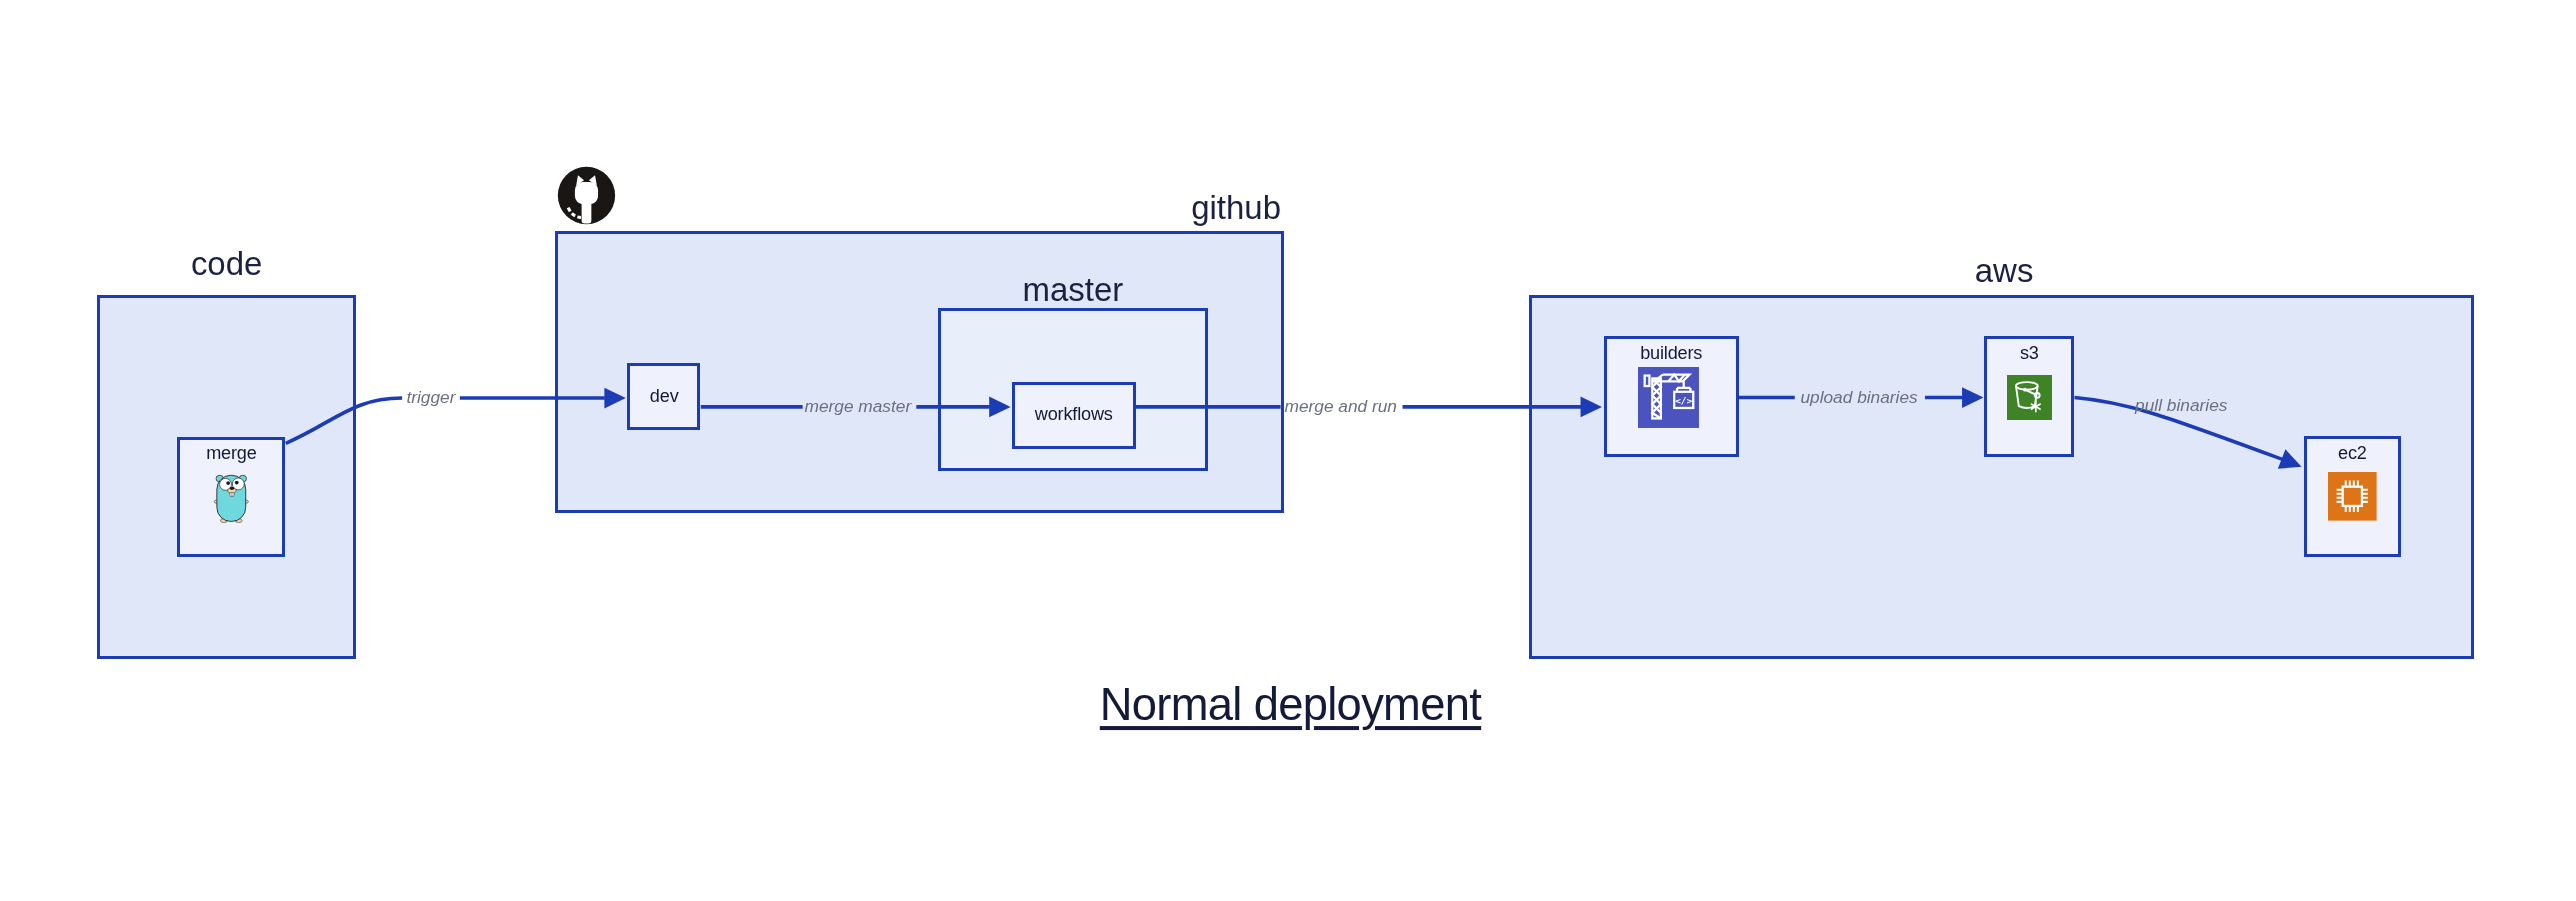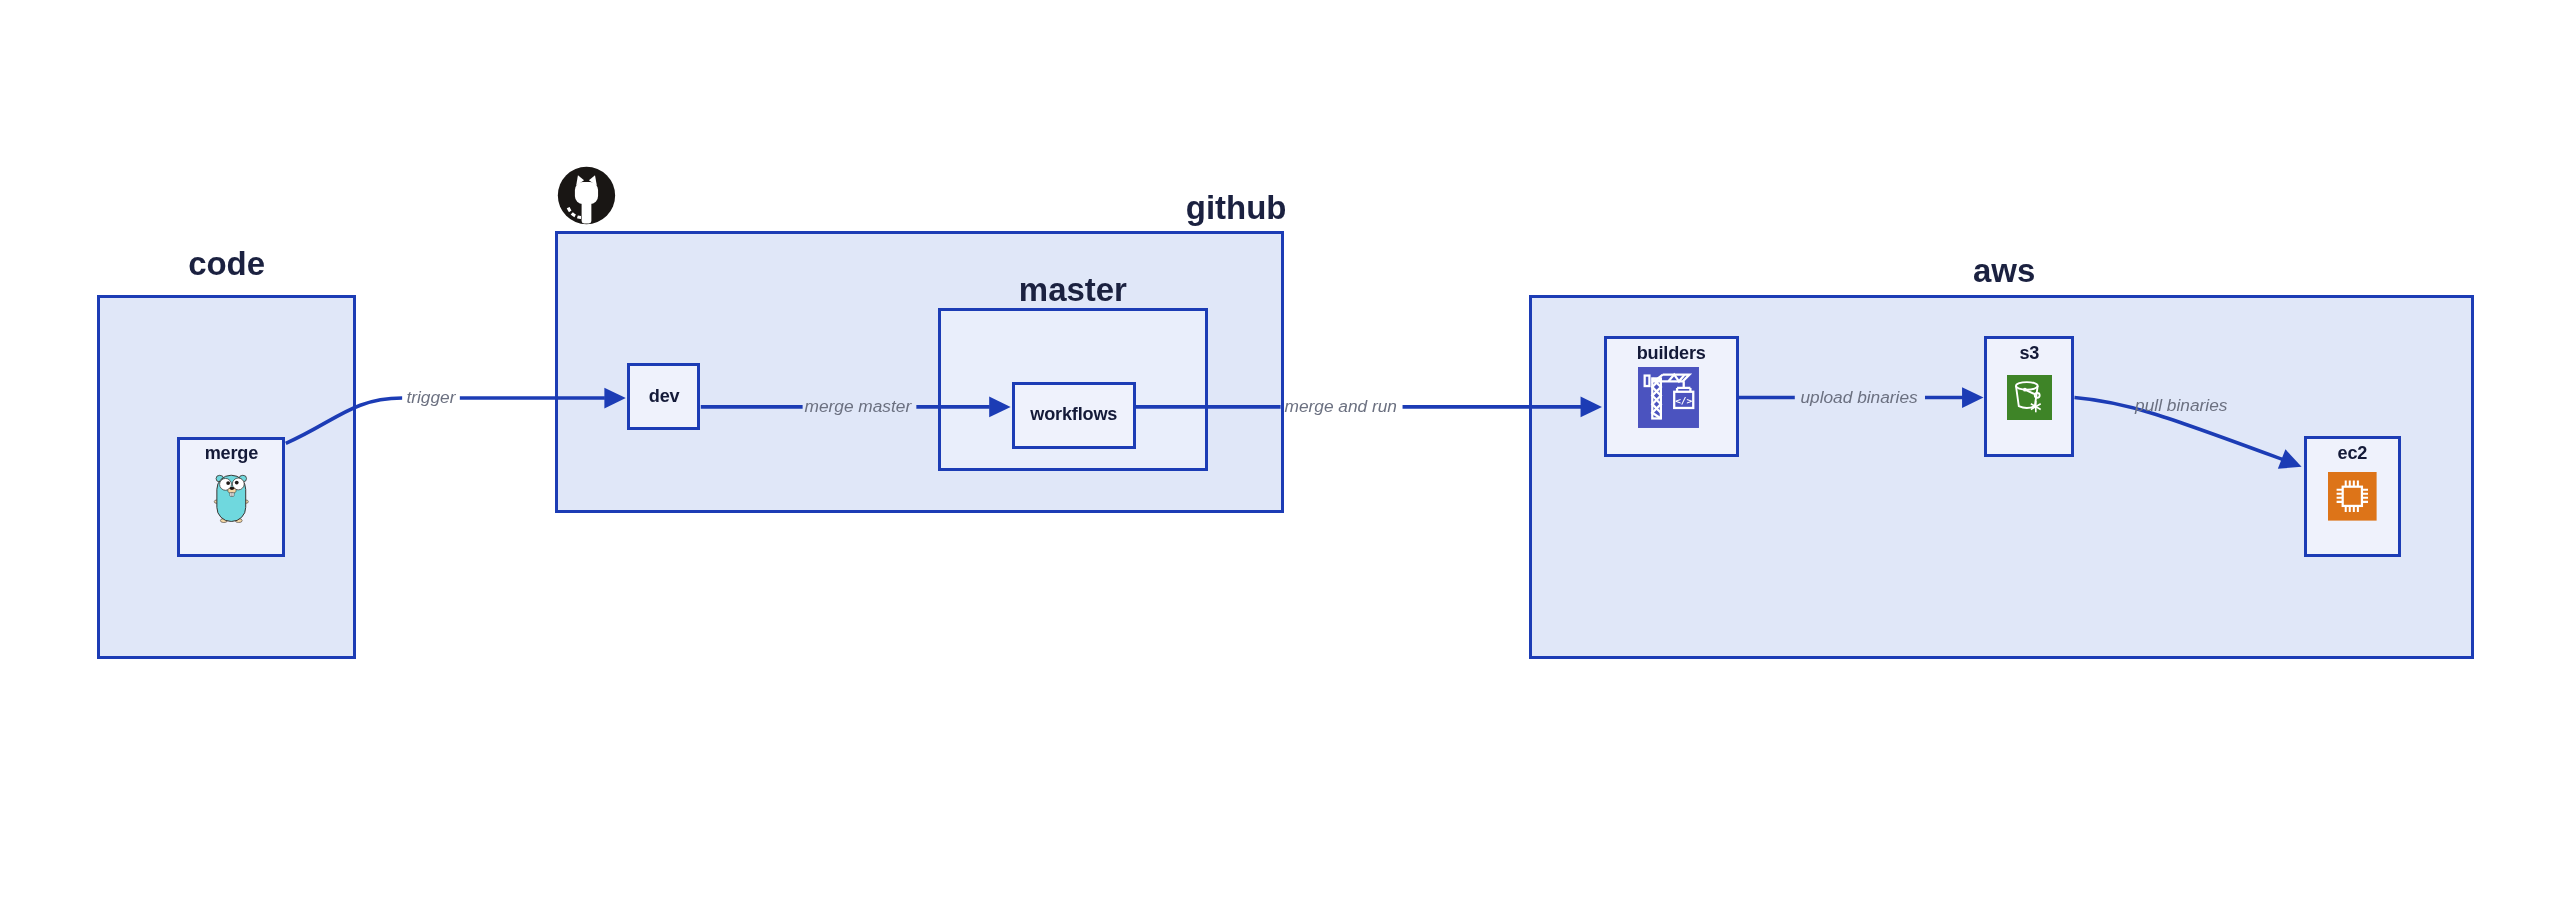--- a/index.html
+++ b/index.html
@@ -30,22 +30,22 @@
   .icon{z-index:6;}
   .icon svg{width:100%;height:100%;display:block;}
 
   .lbl{position:absolute;
        left:calc(var(--x)*100vw/1563);
        top:calc(var(--y)*100vw/1563);
        transform:translate(-50%,-50%);
        white-space:nowrap;z-index:7;
        font-size:calc(var(--fs,11)*100vw/1563);
        color:var(--navy);line-height:1.1;}
-  .group-lbl{--fs:20;color:var(--section-navy);font-weight:700;}
-  .node-lbl{--fs:11;font-weight:700;letter-spacing:-0.01em;}
+  .group-lbl{--fs:20;color:var(--section-navy);font-weight:400;}
+  .node-lbl{--fs:11;font-weight:400;letter-spacing:-0.01em;}
   .edge-lbl{--fs:10.5;font-style:italic;color:var(--edge-gray);font-weight:400;}
   .title{--fs:27.5;color:var(--navy);font-weight:400;letter-spacing:-0.015em;
          text-decoration:underline;
          text-decoration-thickness:calc(2.4*100vw/1563);
          text-underline-offset:calc(3.5*100vw/1563);}
 </style>
 </head>
 <body>
 
 <div class="canvas">
@@ -173,15 +173,16 @@
   <div class="lbl node-lbl" style="--x:1014;--y:214.5">builders</div>
   <div class="lbl node-lbl" style="--x:1231.3;--y:214.5">s3</div>
   <div class="lbl node-lbl" style="--x:1427.3;--y:275.5">ec2</div>
 
   <div class="lbl edge-lbl" style="--x:261.5;--y:241.5">trigger</div>
   <div class="lbl edge-lbl" style="--x:520.5;--y:246.9">merge master</div>
   <div class="lbl edge-lbl" style="--x:813.5;--y:246.9">merge and run</div>
   <div class="lbl edge-lbl" style="--x:1128;--y:241.2">upload binaries</div>
   <div class="lbl edge-lbl" style="--x:1323.5;--y:246.5">pull binaries</div>
 
+  <div class="lbl title" style="--x:783;--y:428">Normal deployment</div>
 
 </div>
 
 
 </body></html>

